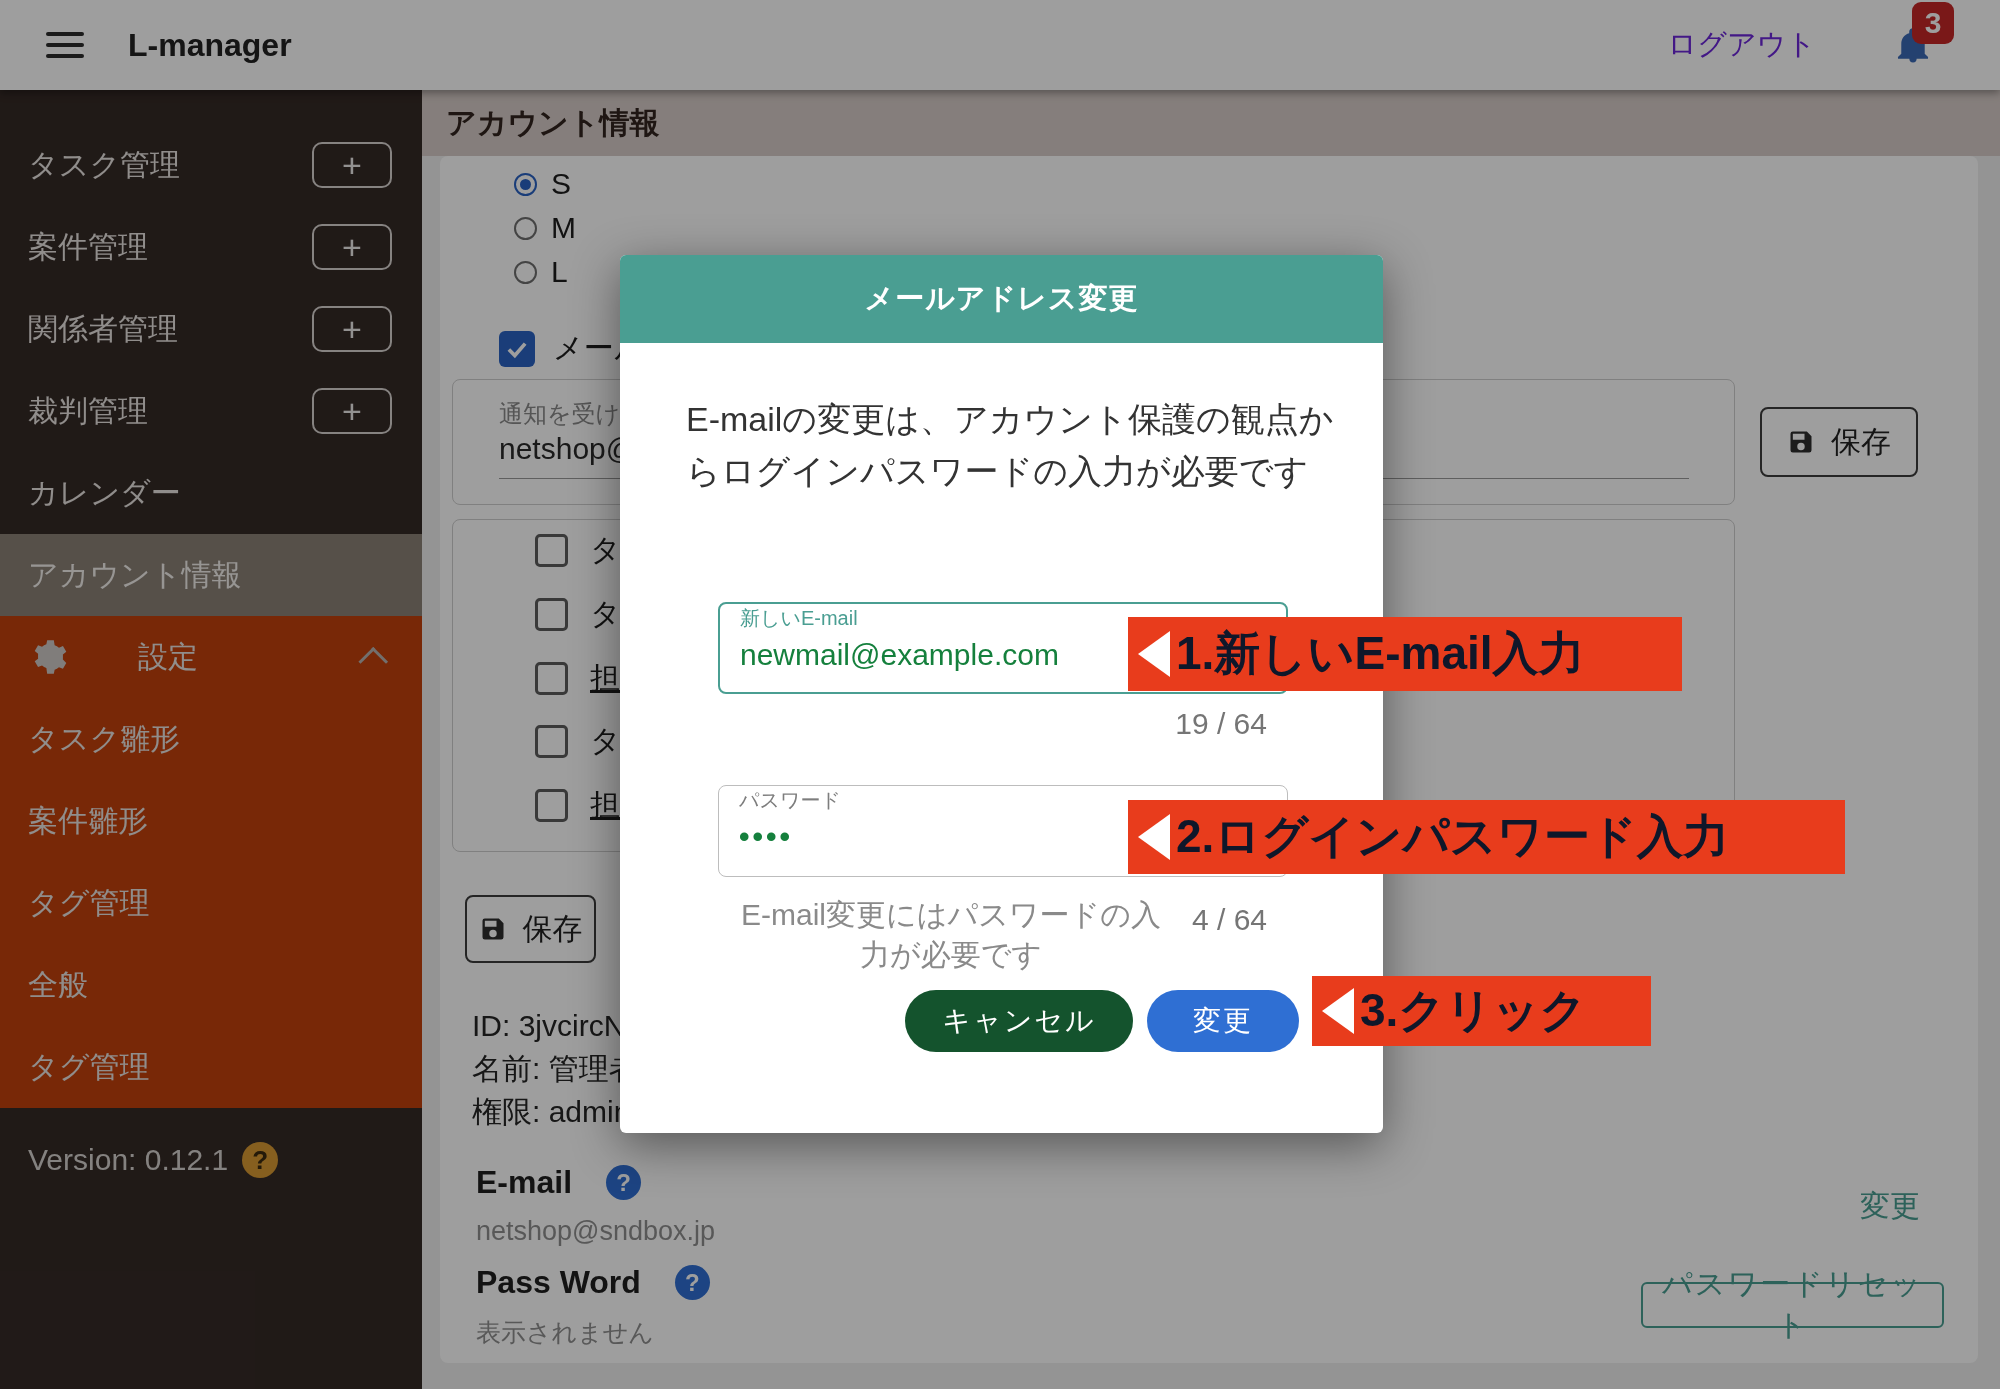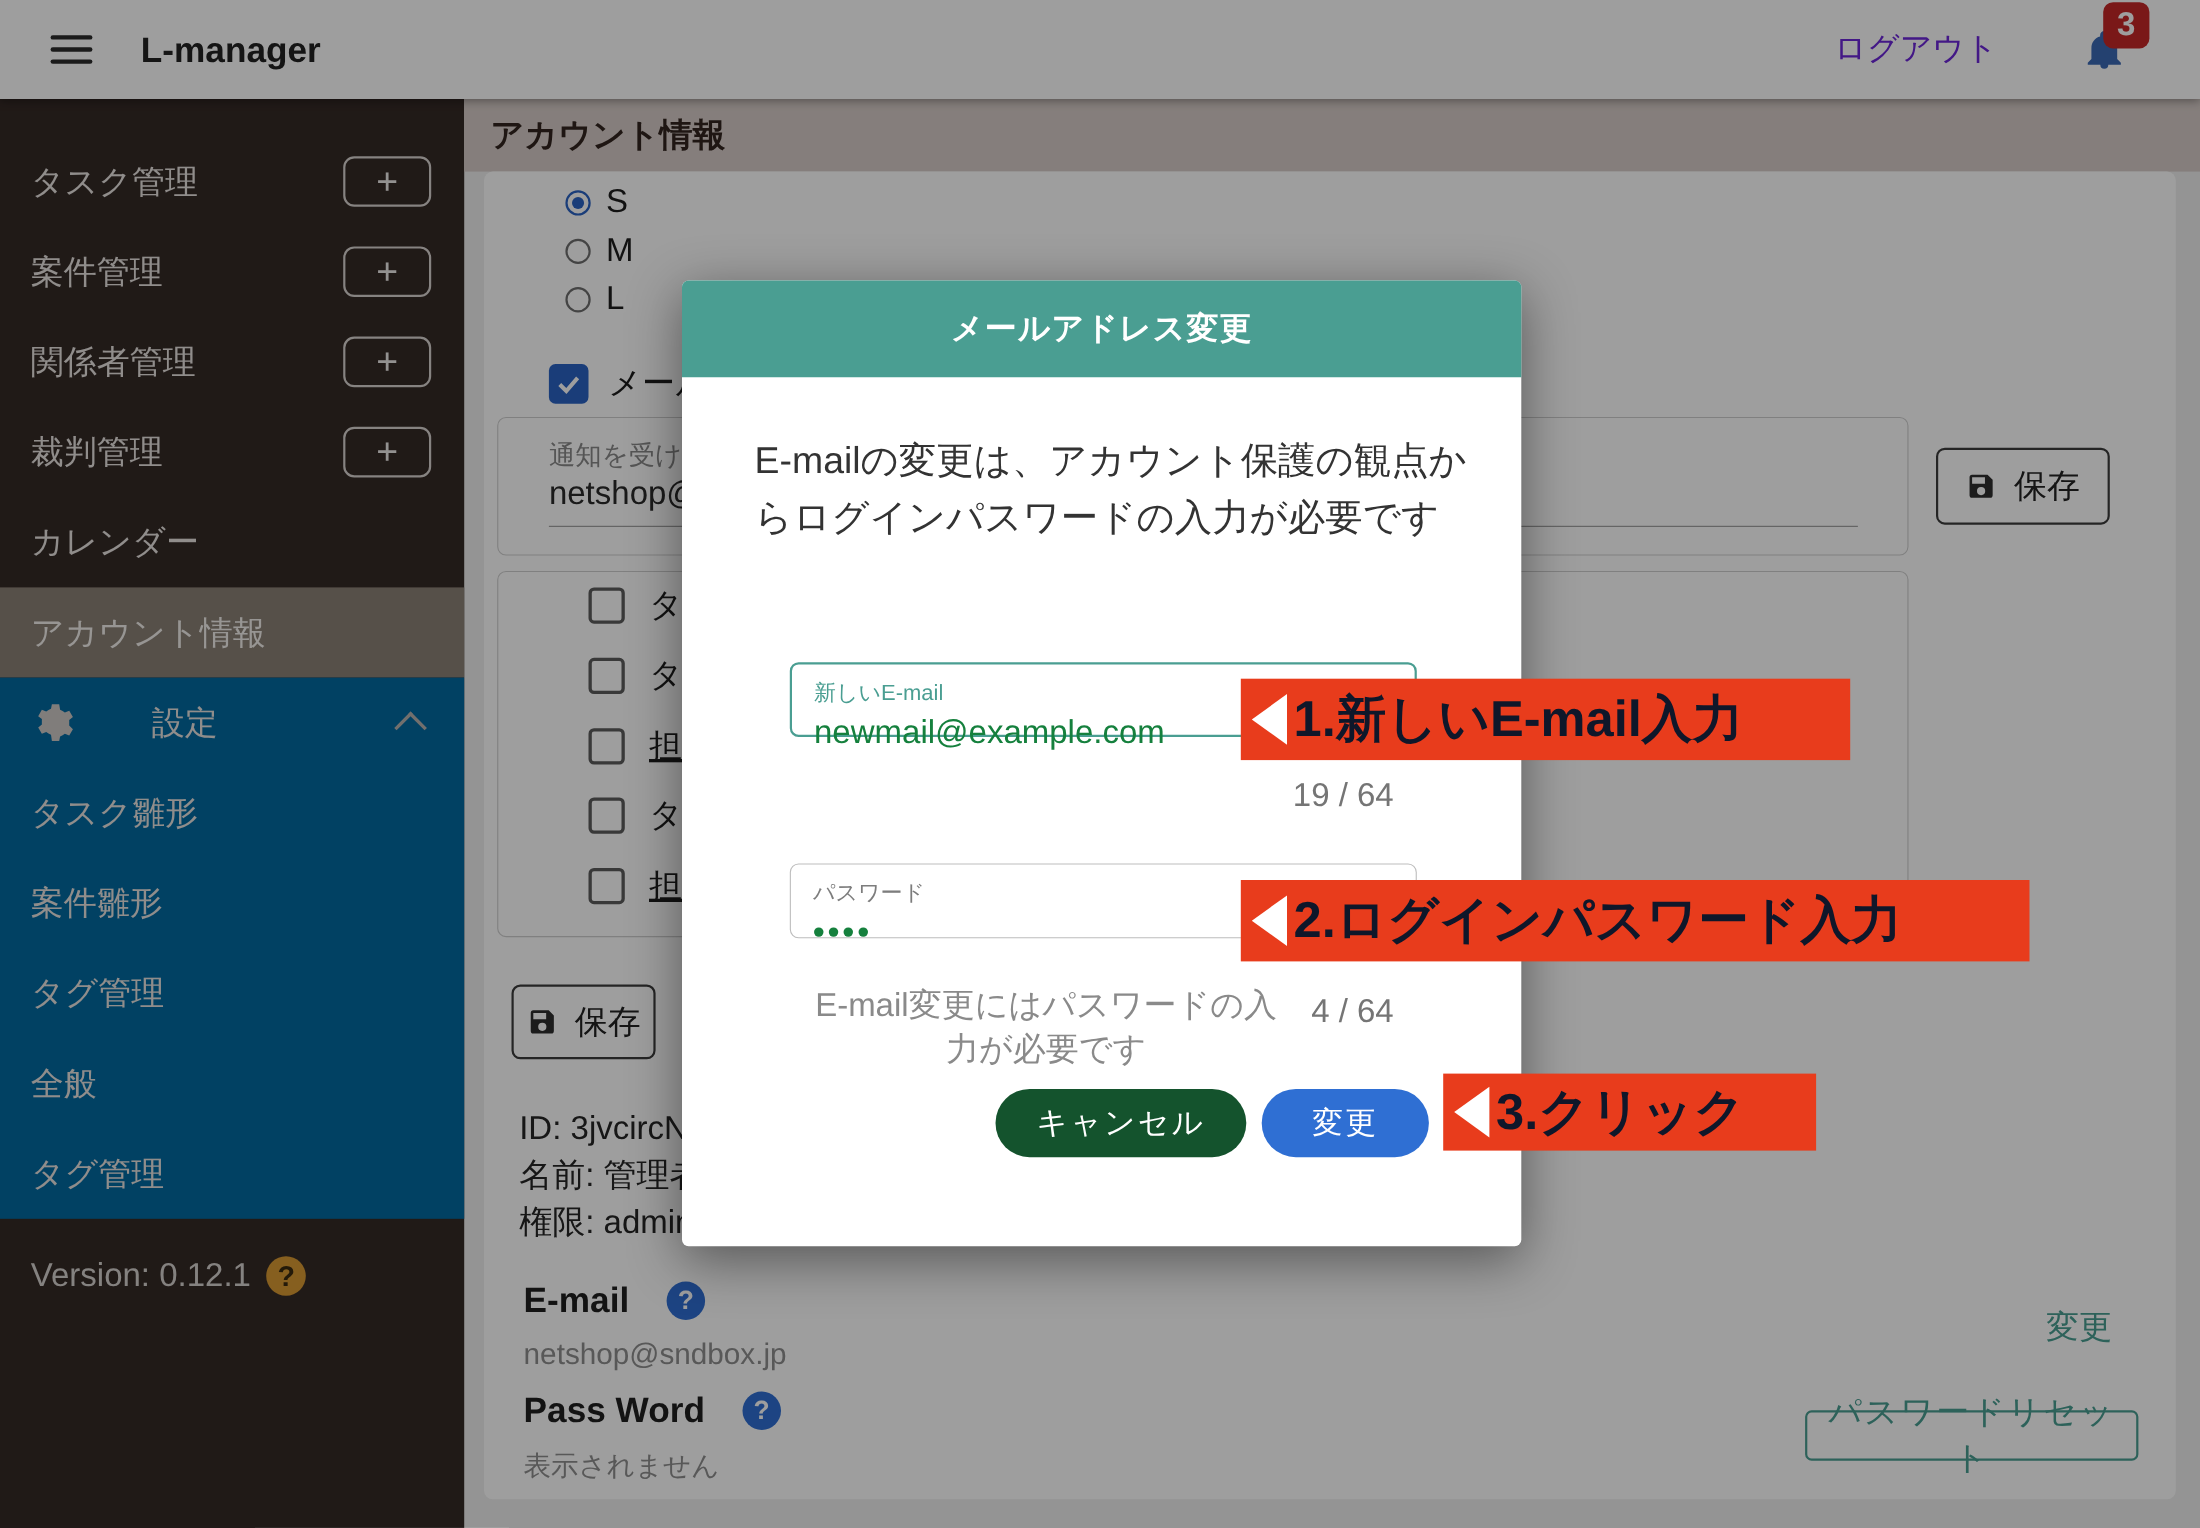--- a/index.html
+++ b/index.html
@@ -16,21 +16,21 @@
   .bell-wrap{position:relative;margin-left:78px;margin-right:22px;}
   .bell-wrap svg{width:38px;height:42px;fill:#3b69b5;display:block;}
   .notif-badge{position:absolute;top:-22px;left:18px;min-width:42px;height:42px;border-radius:9px;background:#c62828;color:#fff;font-size:30px;font-weight:700;display:flex;align-items:center;justify-content:center;}
 
   
   .sidebar{position:absolute;left:0;top:90px;width:422px;height:1299px;background:#352a26;color:#e8e4e1;z-index:1;}
   .side-list{padding-top:34px;}
   .side-item{height:82px;display:flex;align-items:center;justify-content:space-between;padding:0 30px 0 28px;font-size:30px;cursor:pointer;}
   .side-item .add-btn{width:80px;height:46px;border:2px solid #d8d3d0;border-radius:10px;color:#eceae8;font-size:34px;line-height:42px;text-align:center;box-sizing:border-box;cursor:pointer;}
   .side-item.selected{background:#8b8176;color:#f4f1ee;}
-  .settings-block{background:#0369a1;}
+  .settings-block{background:#c2410c;}
   .settings-head{height:82px;display:flex;align-items:center;padding:0 34px 0 28px;font-size:30px;cursor:pointer;}
   .settings-head svg{width:40px;height:40px;fill:#cfcac7;}
   .settings-head .settings-label{margin-left:70px;flex:1;}
   .chev-up{width:18px;height:18px;border-left:3px solid #b9b4b1;border-top:3px solid #b9b4b1;transform:rotate(45deg) translateY(6px);}
   .settings-item{height:82px;display:flex;align-items:center;padding-left:28px;font-size:30px;cursor:pointer;}
   .version-row{margin-top:34px;padding-left:28px;font-size:30px;color:#d6d2cf;display:flex;align-items:center;gap:14px;}
   .help-dot{width:36px;height:36px;border-radius:50%;background:#d89a33;color:#3a2a10;font-size:26px;font-weight:700;display:flex;align-items:center;justify-content:center;cursor:pointer;}
 
   
   .page-header{position:absolute;left:422px;top:90px;width:1578px;height:66px;background:#d7ccc8;display:flex;align-items:center;padding-left:24px;box-sizing:border-box;font-size:30px;font-weight:700;color:#32251f;z-index:1;}
@@ -75,21 +75,21 @@
   .pw-reset-btn{position:absolute;left:1201px;top:1126px;width:303px;height:46px;border:2px solid #4a9e92;border-radius:6px;background:transparent;color:#4a9e92;font-size:30px;display:flex;align-items:center;justify-content:center;cursor:pointer;letter-spacing:2px;}
 
   
   .overlay{position:absolute;left:0;top:0;width:2000px;height:1389px;background:rgba(0,0,0,0.38);z-index:10;}
 
   
   .modal{position:absolute;left:620px;top:255px;width:763px;height:878px;background:#fff;border-radius:6px;box-shadow:0 12px 48px rgba(0,0,0,.45);z-index:20;}
   .modal *{box-sizing:border-box;}
   .modal-header{height:88px;background:#4a9e92;border-radius:6px 6px 0 0;display:flex;align-items:center;justify-content:center;color:#fff;font-size:29px;font-weight:700;letter-spacing:1px;}
   .modal-body-text{position:absolute;left:66px;top:138px;width:652px;font-size:34px;line-height:52px;color:#333;}
-  .m-input{position:absolute;left:98px;width:570px;height:68px;border-radius:8px;background:#fff;padding:12px 0 0 20px;}
+  .m-input{position:absolute;left:98px;width:570px;height:92px;border-radius:8px;background:#fff;padding:1px 0 0 20px;}
   .m-input .f-label{display:block;font-size:20px;}
   .m-input input{border:none;outline:none;width:520px;font-size:30px;color:#15803d;background:transparent;margin-top:6px;padding:0;font-family:inherit;}
   .email-input{top:347px;border:2px solid #4a9e92;}
   .email-input .f-label{color:#4a9e92;}
   .pw-input{top:530px;border:1px solid #bdbdbd;}
   .pw-input .f-label{color:#7d7d7d;}
   .pw-input input{letter-spacing:3px;font-weight:700;}
   .counter{position:absolute;right:116px;font-size:30px;color:#757575;}
   .counter1{top:452px;}
   .counter2{top:648px;}

